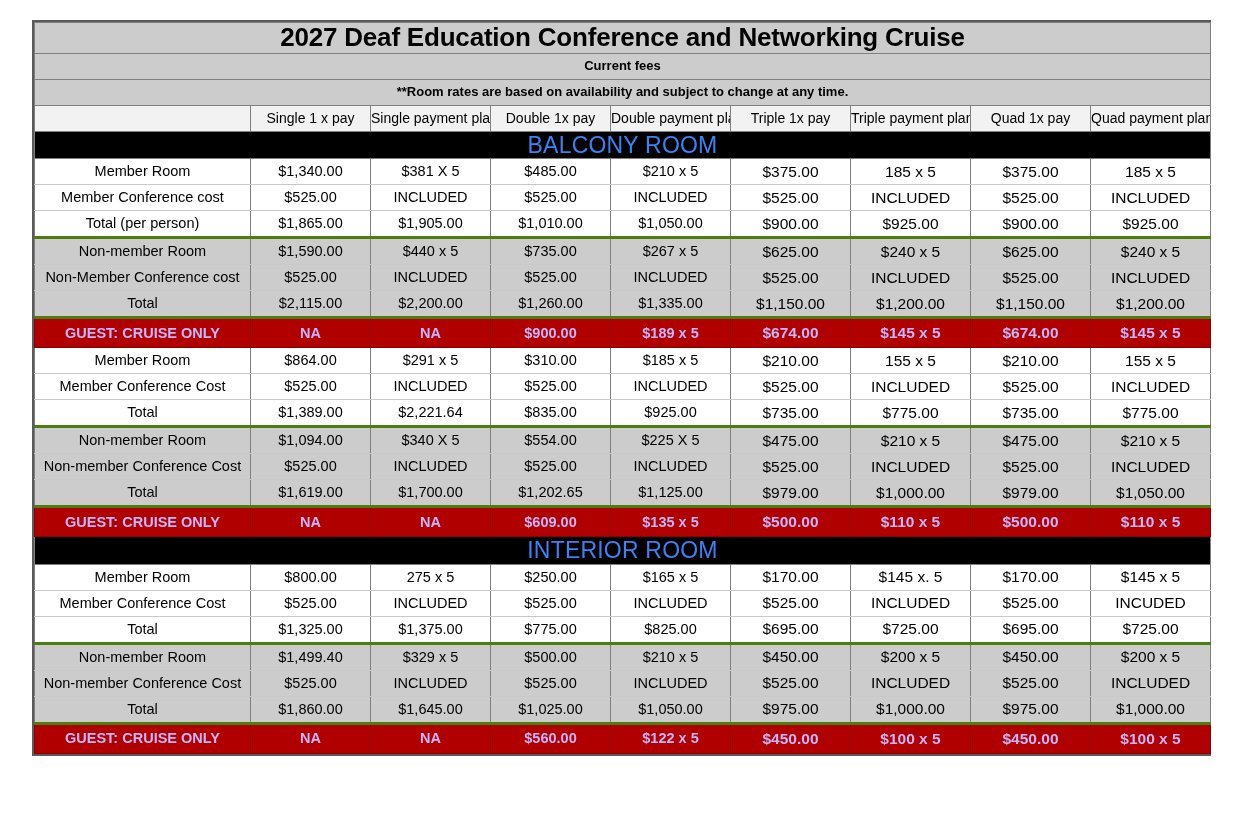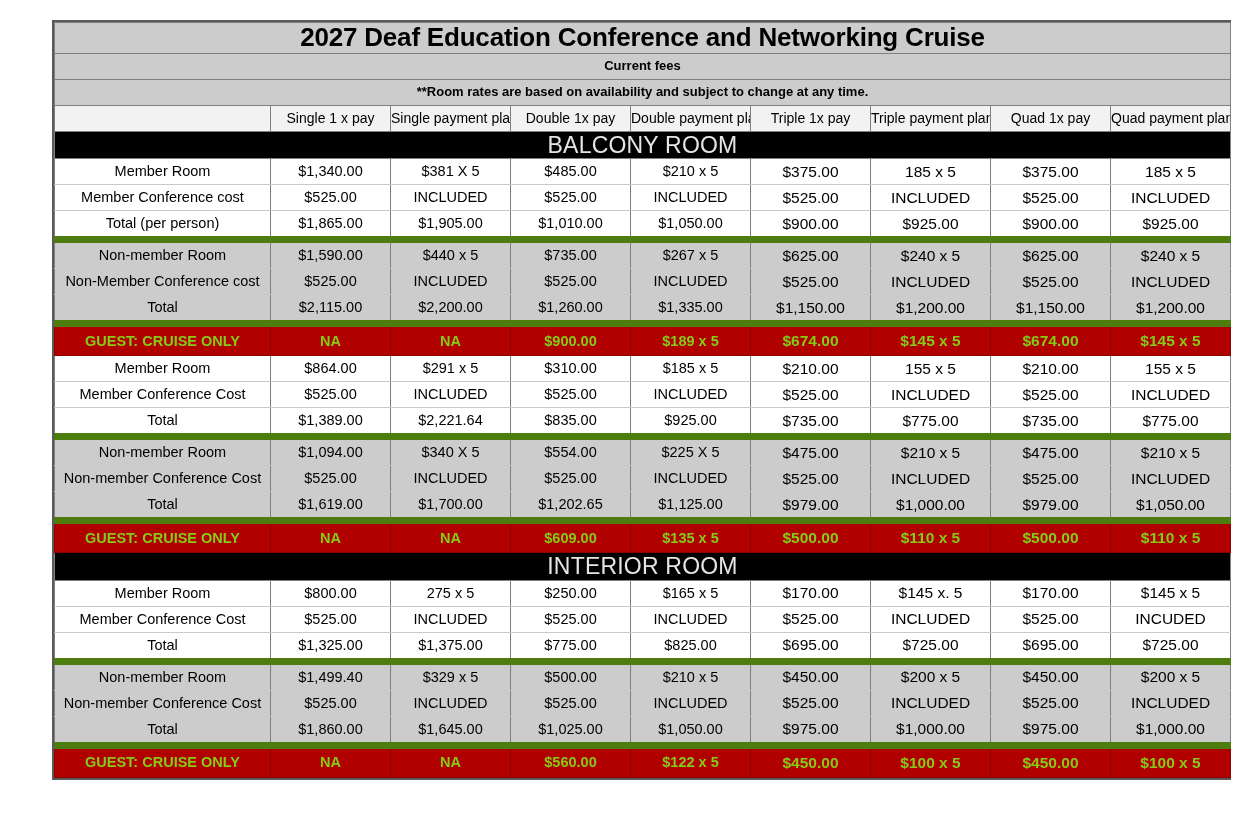--- a/index.html
+++ b/index.html
@@ -10,21 +10,21 @@
     height: 816px;
     overflow: hidden;
   }
   body {
     font-family: "Liberation Sans", sans-serif;
     -webkit-font-smoothing: antialiased;
   }
 
   #sheet {
     position: absolute;
-    left: 52px;
+    left: 32px;
     top: 20px;
     width: 1179px;
     border: 2px solid #5a5a5a;
     box-sizing: border-box;
     background: #ffffff;
   }
 
   table.pricing {
     width: 100%;
     border-collapse: collapse;
@@ -79,54 +79,54 @@
     height: 47px;
     white-space: normal;
     line-height: 1.12;
     padding: 0 2px;
   }
   .colhead td.blank { background: #f2f2f2; }
 
   
   .section td {
     background: #000000;
-    color: #e5e5e5;
+    color: #3b82f6;
     font-size: 23px;
     height: 33px;
     border-color: #000000;
     letter-spacing: 0.2px;
   }
 
   
   td.rowlabel {
     text-align: right;
     padding-right: 4px;
     font-size: 14.5px;
   }
   tr.white td   { background: #ffffff; }
   tr.gray td    { background: #cccccc; }
   tr.guest td {
     background: #b00000;
-    color: #84cc16;
+    color: #c4b5fd;
     font-weight: bold;
     font-size: 14.5px;
     border-color: #8d0000;
     height: 28px;
   }
   tr.guest td.rowlabel {
     text-align: center;
     padding-right: 0;
   }
 
   td.num { font-size: 14.5px; }
   
   td.num.big { font-size: 15.5px; }
 
   tr.white td, tr.gray td { border-top-color: #c9c9c9; border-bottom-color: #c9c9c9; }
-  tr.band-end td { border-bottom: 7px solid #4d7c0f; }
+  tr.band-end td { border-bottom: 3px solid #4d7c0f; }
   tr.band-start td { border-top: 1px solid #7f7f7f; }
 </style>
 </head>
 <body>
 
 <div id="sheet">
   <table class="pricing">
     <colgroup>
       <col class="c-label">
         <col class="c-d">

